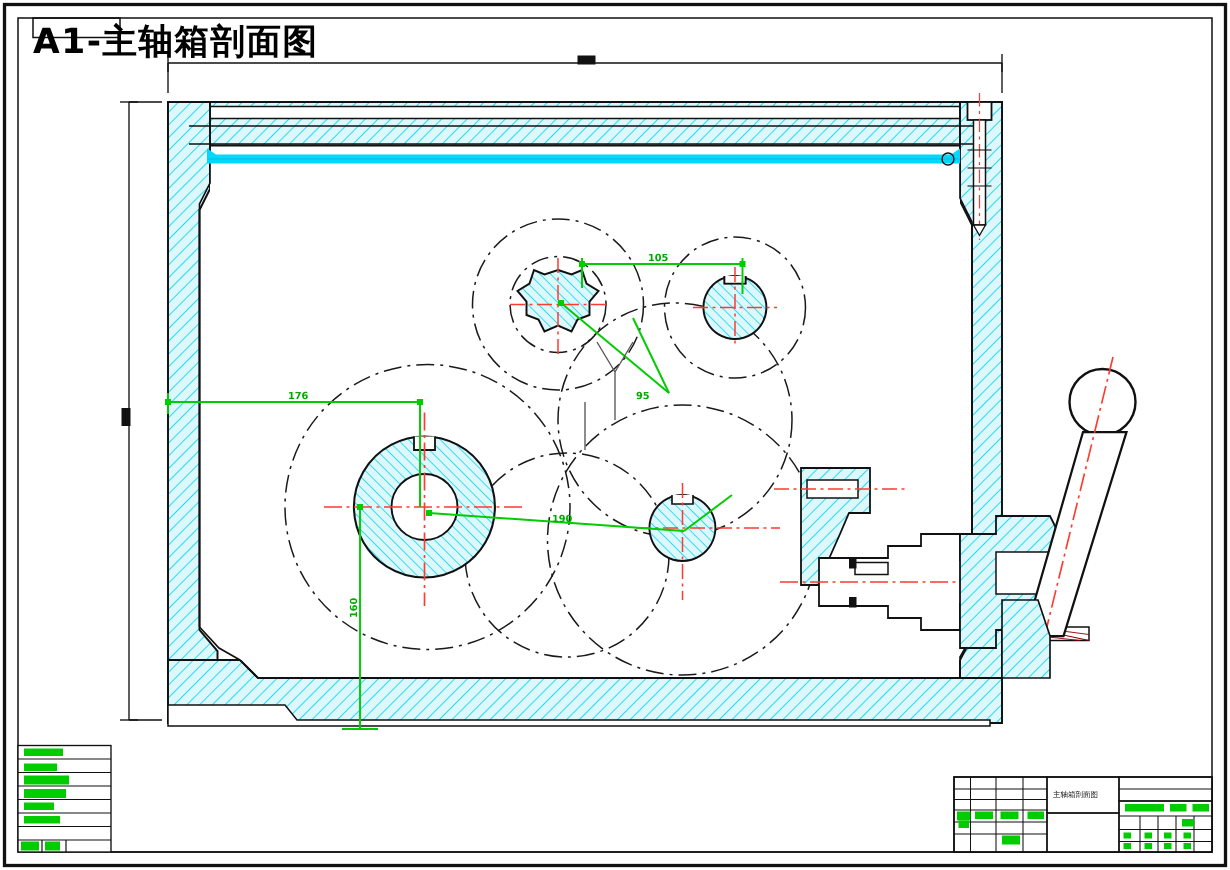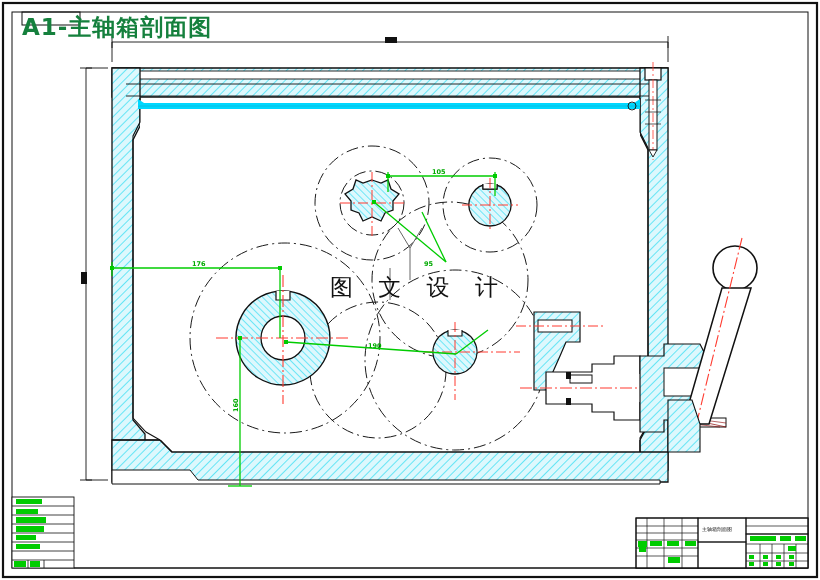--- a/index.html
+++ b/index.html
@@ -1,20 +1,20 @@
 <!DOCTYPE html>
 <html><head>
 <meta charset="utf-8">
 <style>
   html,body{margin:0;padding:0;background:#ffffff;}
   body{width:820px;height:580px;overflow:hidden;
        font-family:"Liberation Sans","DejaVu Sans",sans-serif;}
   #stage{position:relative;width:820px;height:580px;background:#fff;}
   #stage svg{position:absolute;left:0;top:0;}
-  .ttl{position:absolute;left:22px;top:12px;color:#15803d;
+  .ttl{position:absolute;left:22px;top:12px;color:#000000;
        font-family:"DejaVu Sans","Liberation Sans",sans-serif;
        font-weight:bold;font-size:23px;letter-spacing:1px;white-space:nowrap;}
   .ctr{position:absolute;left:330px;top:272px;color:#111;
        font-family:"DejaVu Sans","Liberation Sans",sans-serif;
        font-size:23px;letter-spacing:9px;white-space:nowrap;}
   .tb{position:absolute;color:#111;font-size:5px;white-space:nowrap;
       font-family:"DejaVu Sans","Liberation Sans",sans-serif;}
 </style>
 </head>
 <body>
@@ -285,16 +285,15 @@
     <rect x="776" y="555" width="5" height="4" fill="#00cc00"></rect>
     <rect x="789" y="555" width="5" height="4" fill="#00cc00"></rect>
     <rect x="749" y="562" width="5" height="4" fill="#00cc00"></rect>
     <rect x="763" y="562" width="5" height="4" fill="#00cc00"></rect>
     <rect x="776" y="562" width="5" height="4" fill="#00cc00"></rect>
     <rect x="789" y="562" width="5" height="4" fill="#00cc00"></rect>
   </g>
 </svg>
 
 <div class="ttl">A1-主轴箱剖面图</div>
-<div class="ctr">图 文 设 计</div>
 <div class="tb" style="left:702px;top:526px;">主轴箱剖面图</div>
 
 </div>
 
 </body></html>

